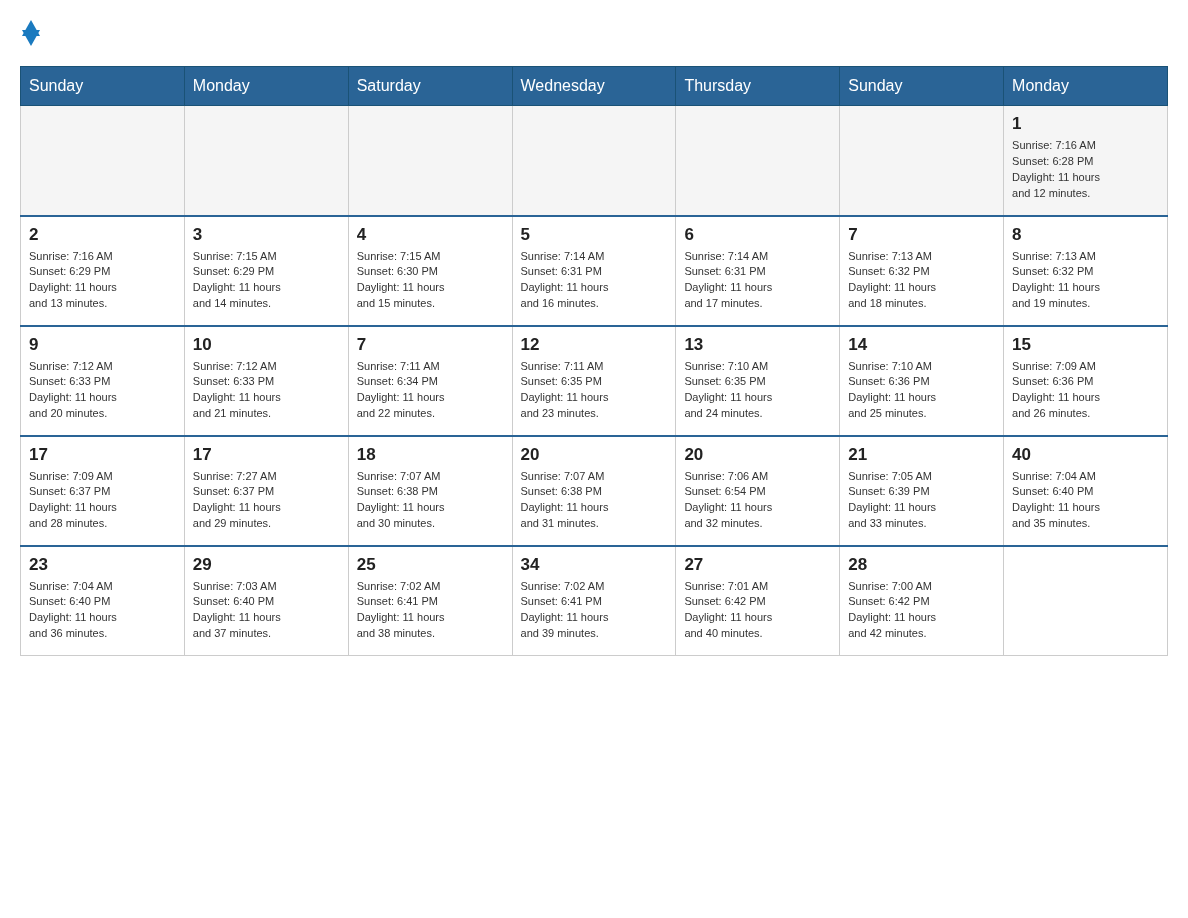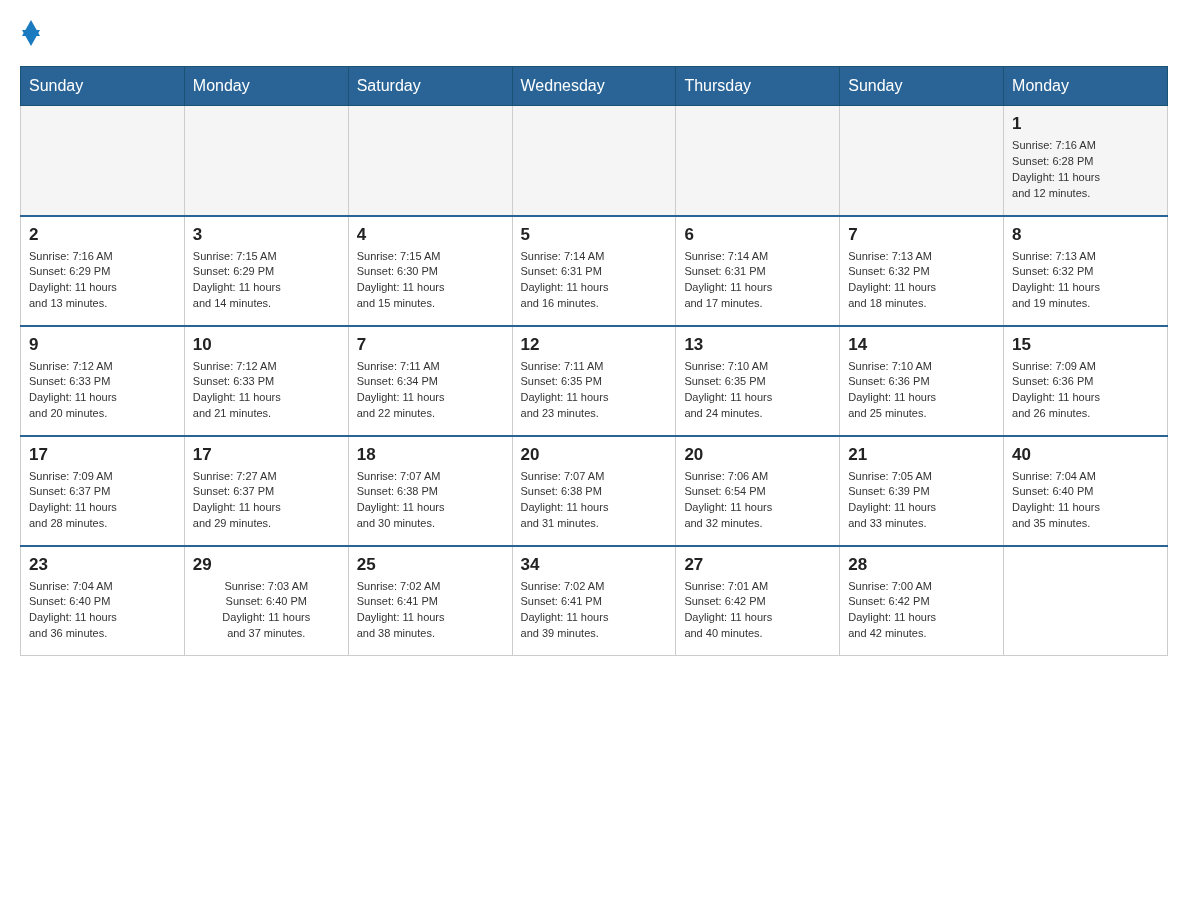--- a/index.html
+++ b/index.html
@@ -303,21 +303,21 @@
       <tr class="row-separator">
         <td>
           <div class="day-number">23</div>
           <div class="day-info" style="white-space: pre-line;">Sunrise: 7:04 AM
 Sunset: 6:40 PM
 Daylight: 11 hours
 and 36 minutes.</div>
         </td>
         <td>
           <div class="day-number">29</div>
-          <div class="day-info" style="white-space: pre-line; text-align: center;">Sunrise: 7:03 AM
+          <div class="day-info" style="white-space: pre-line;">Sunrise: 7:03 AM
 Sunset: 6:40 PM
 Daylight: 11 hours
 and 37 minutes.</div>
         </td>
         <td>
           <div class="day-number">25</div>
           <div class="day-info" style="white-space: pre-line;">Sunrise: 7:02 AM
 Sunset: 6:41 PM
 Daylight: 11 hours
 and 38 minutes.</div>

